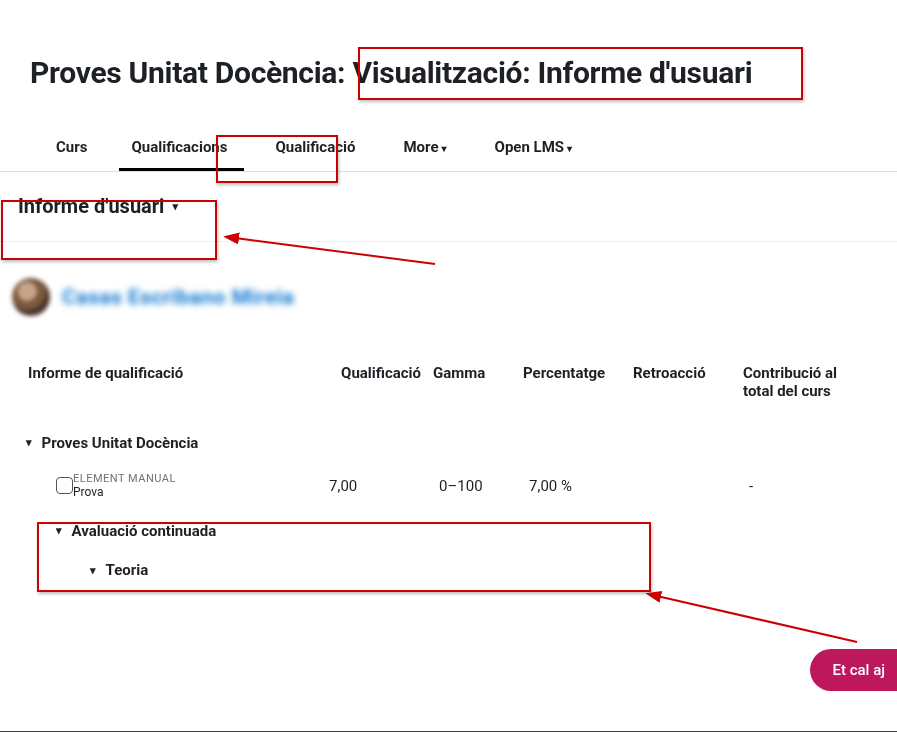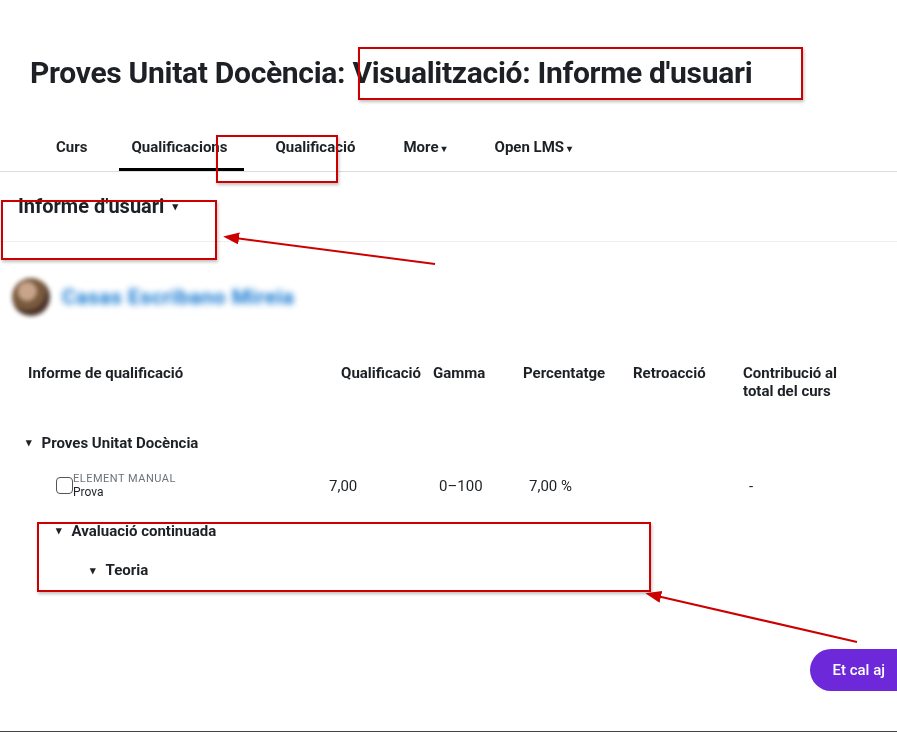--- a/index.html
+++ b/index.html
@@ -151,21 +151,21 @@
   }
   .item-name {
     font-size: 12px;
     color: #1d2125;
   }
   .dash { text-align: center; }
   .help-pill {
     position: absolute;
     right: 0;
     bottom: 41px;
-    background: #6d28d9;
+    background: #be185d;
     color: #fff;
     font-size: 15px;
     padding: 12px 12px 12px 22px;
     border-radius: 22px 0 0 22px;
     font-weight: 500;
   }
 
   
   .anno {
     position: absolute;

